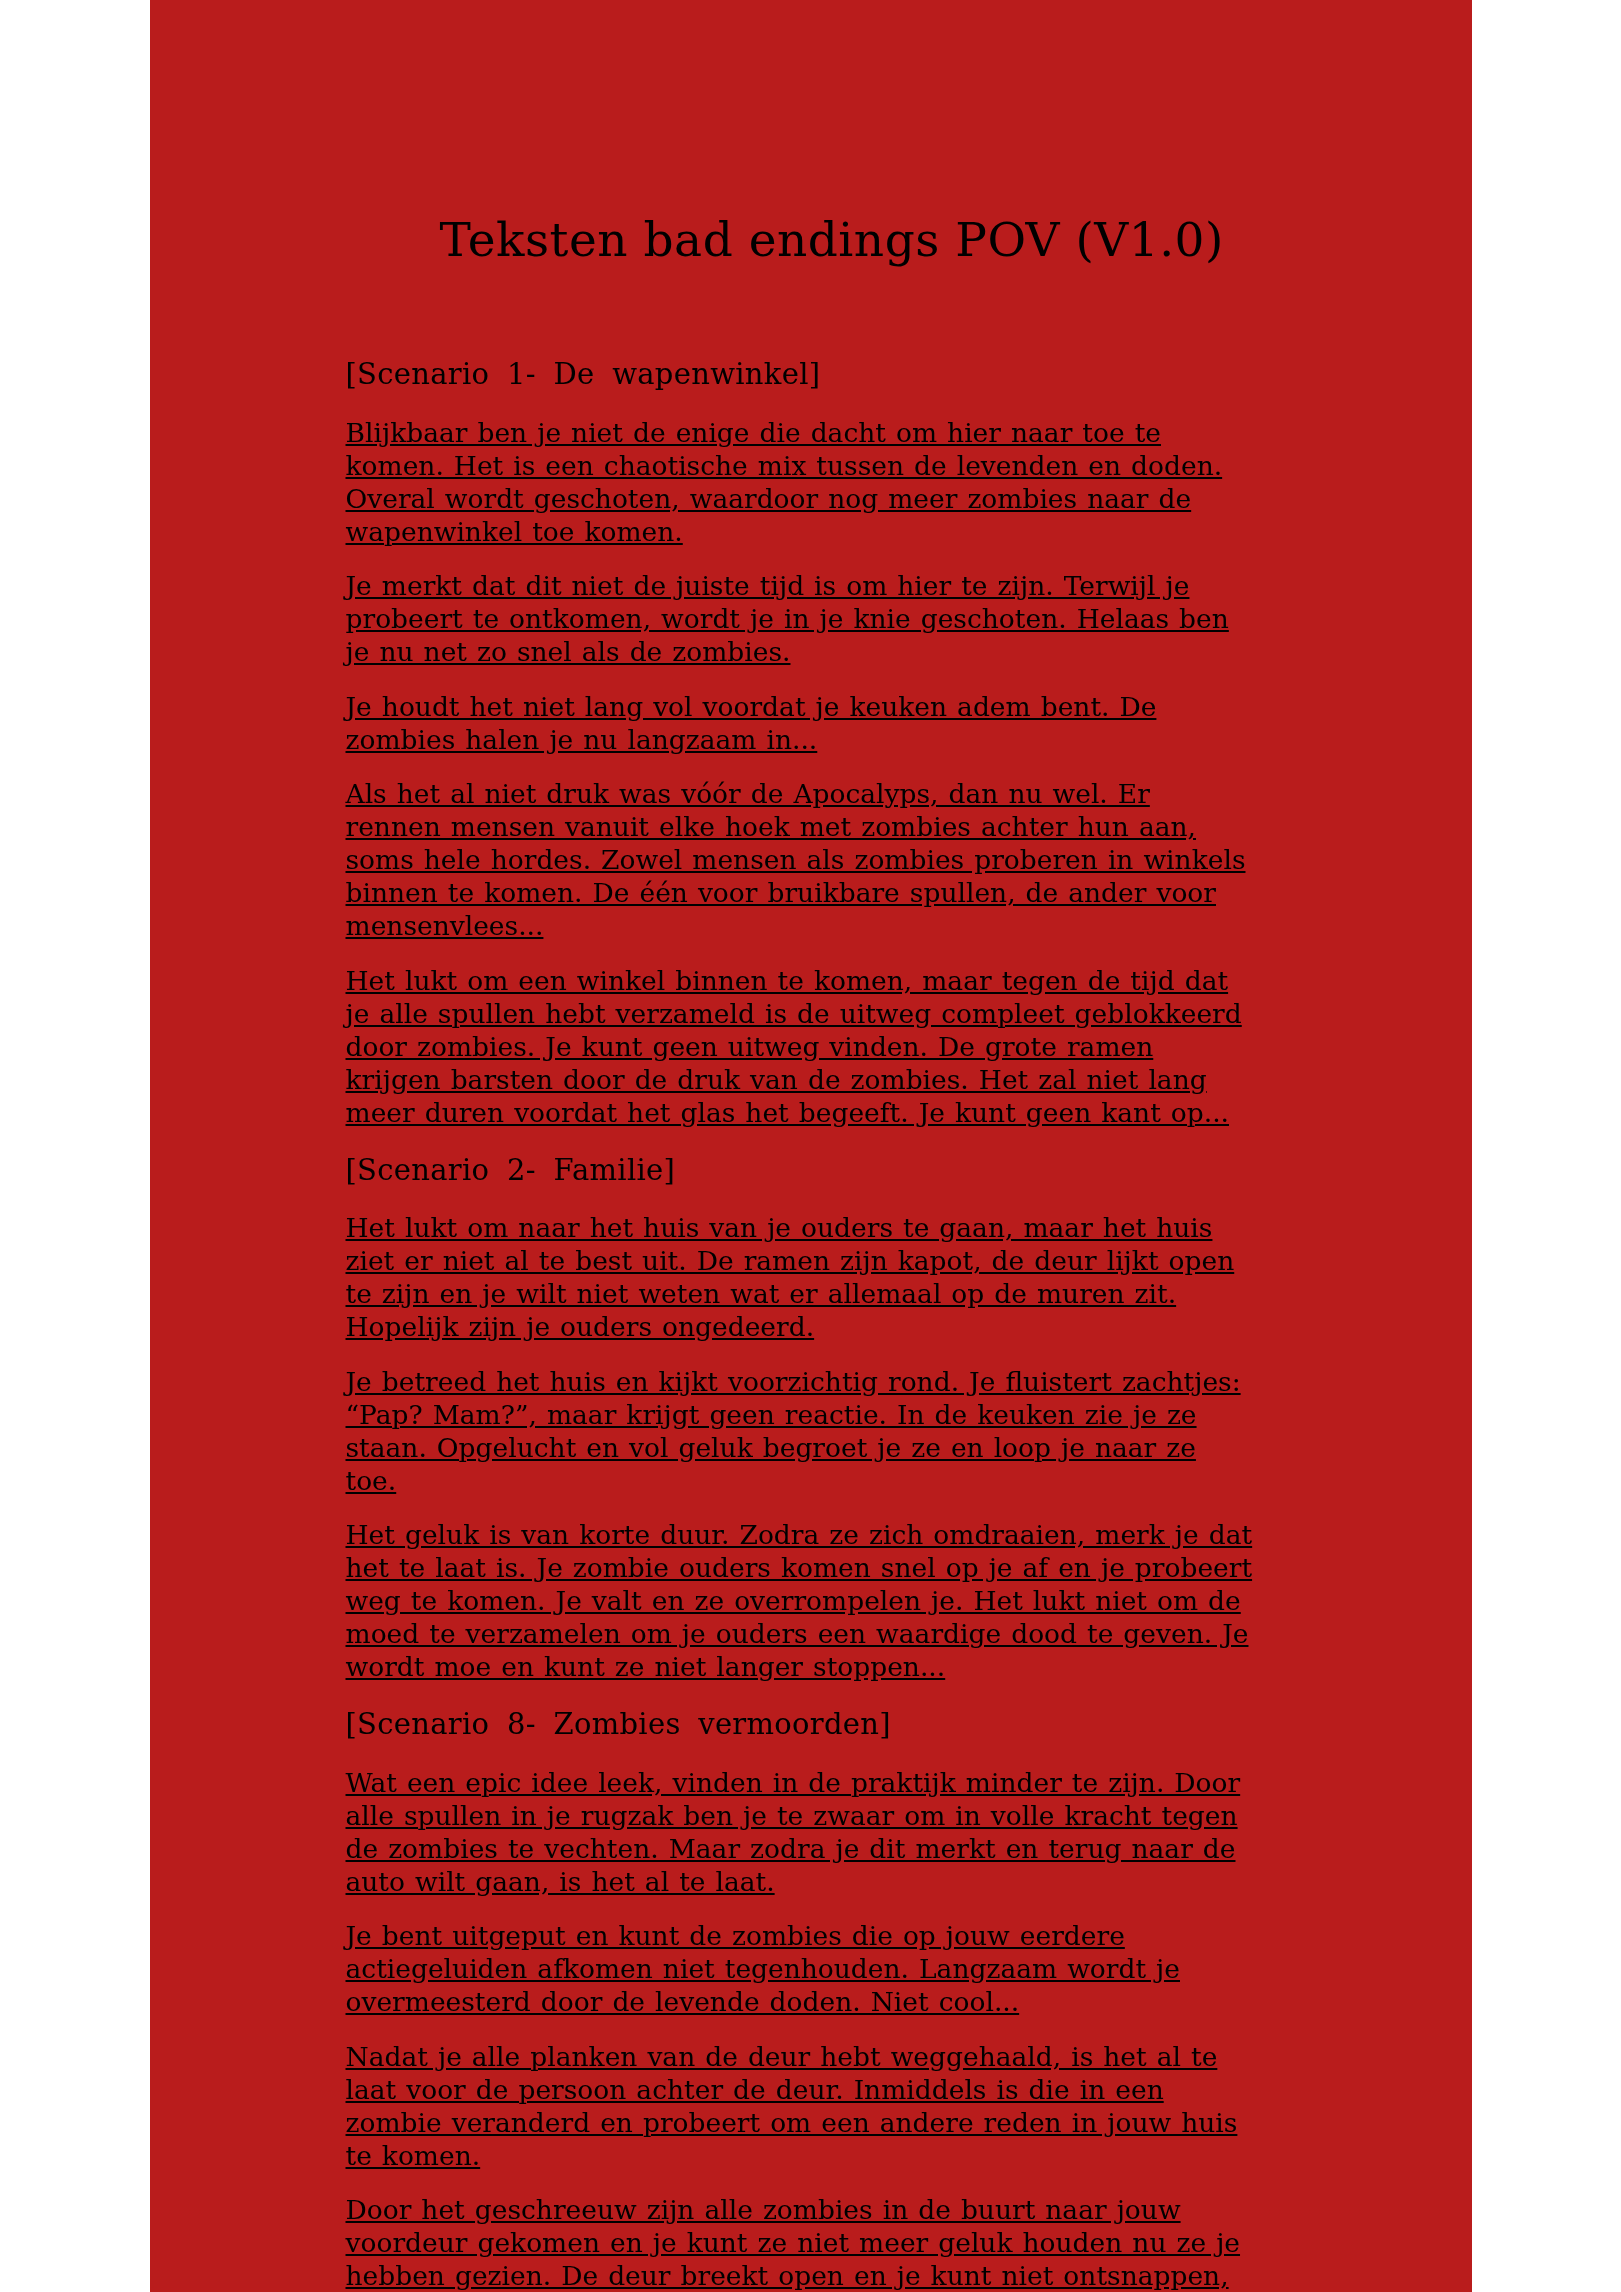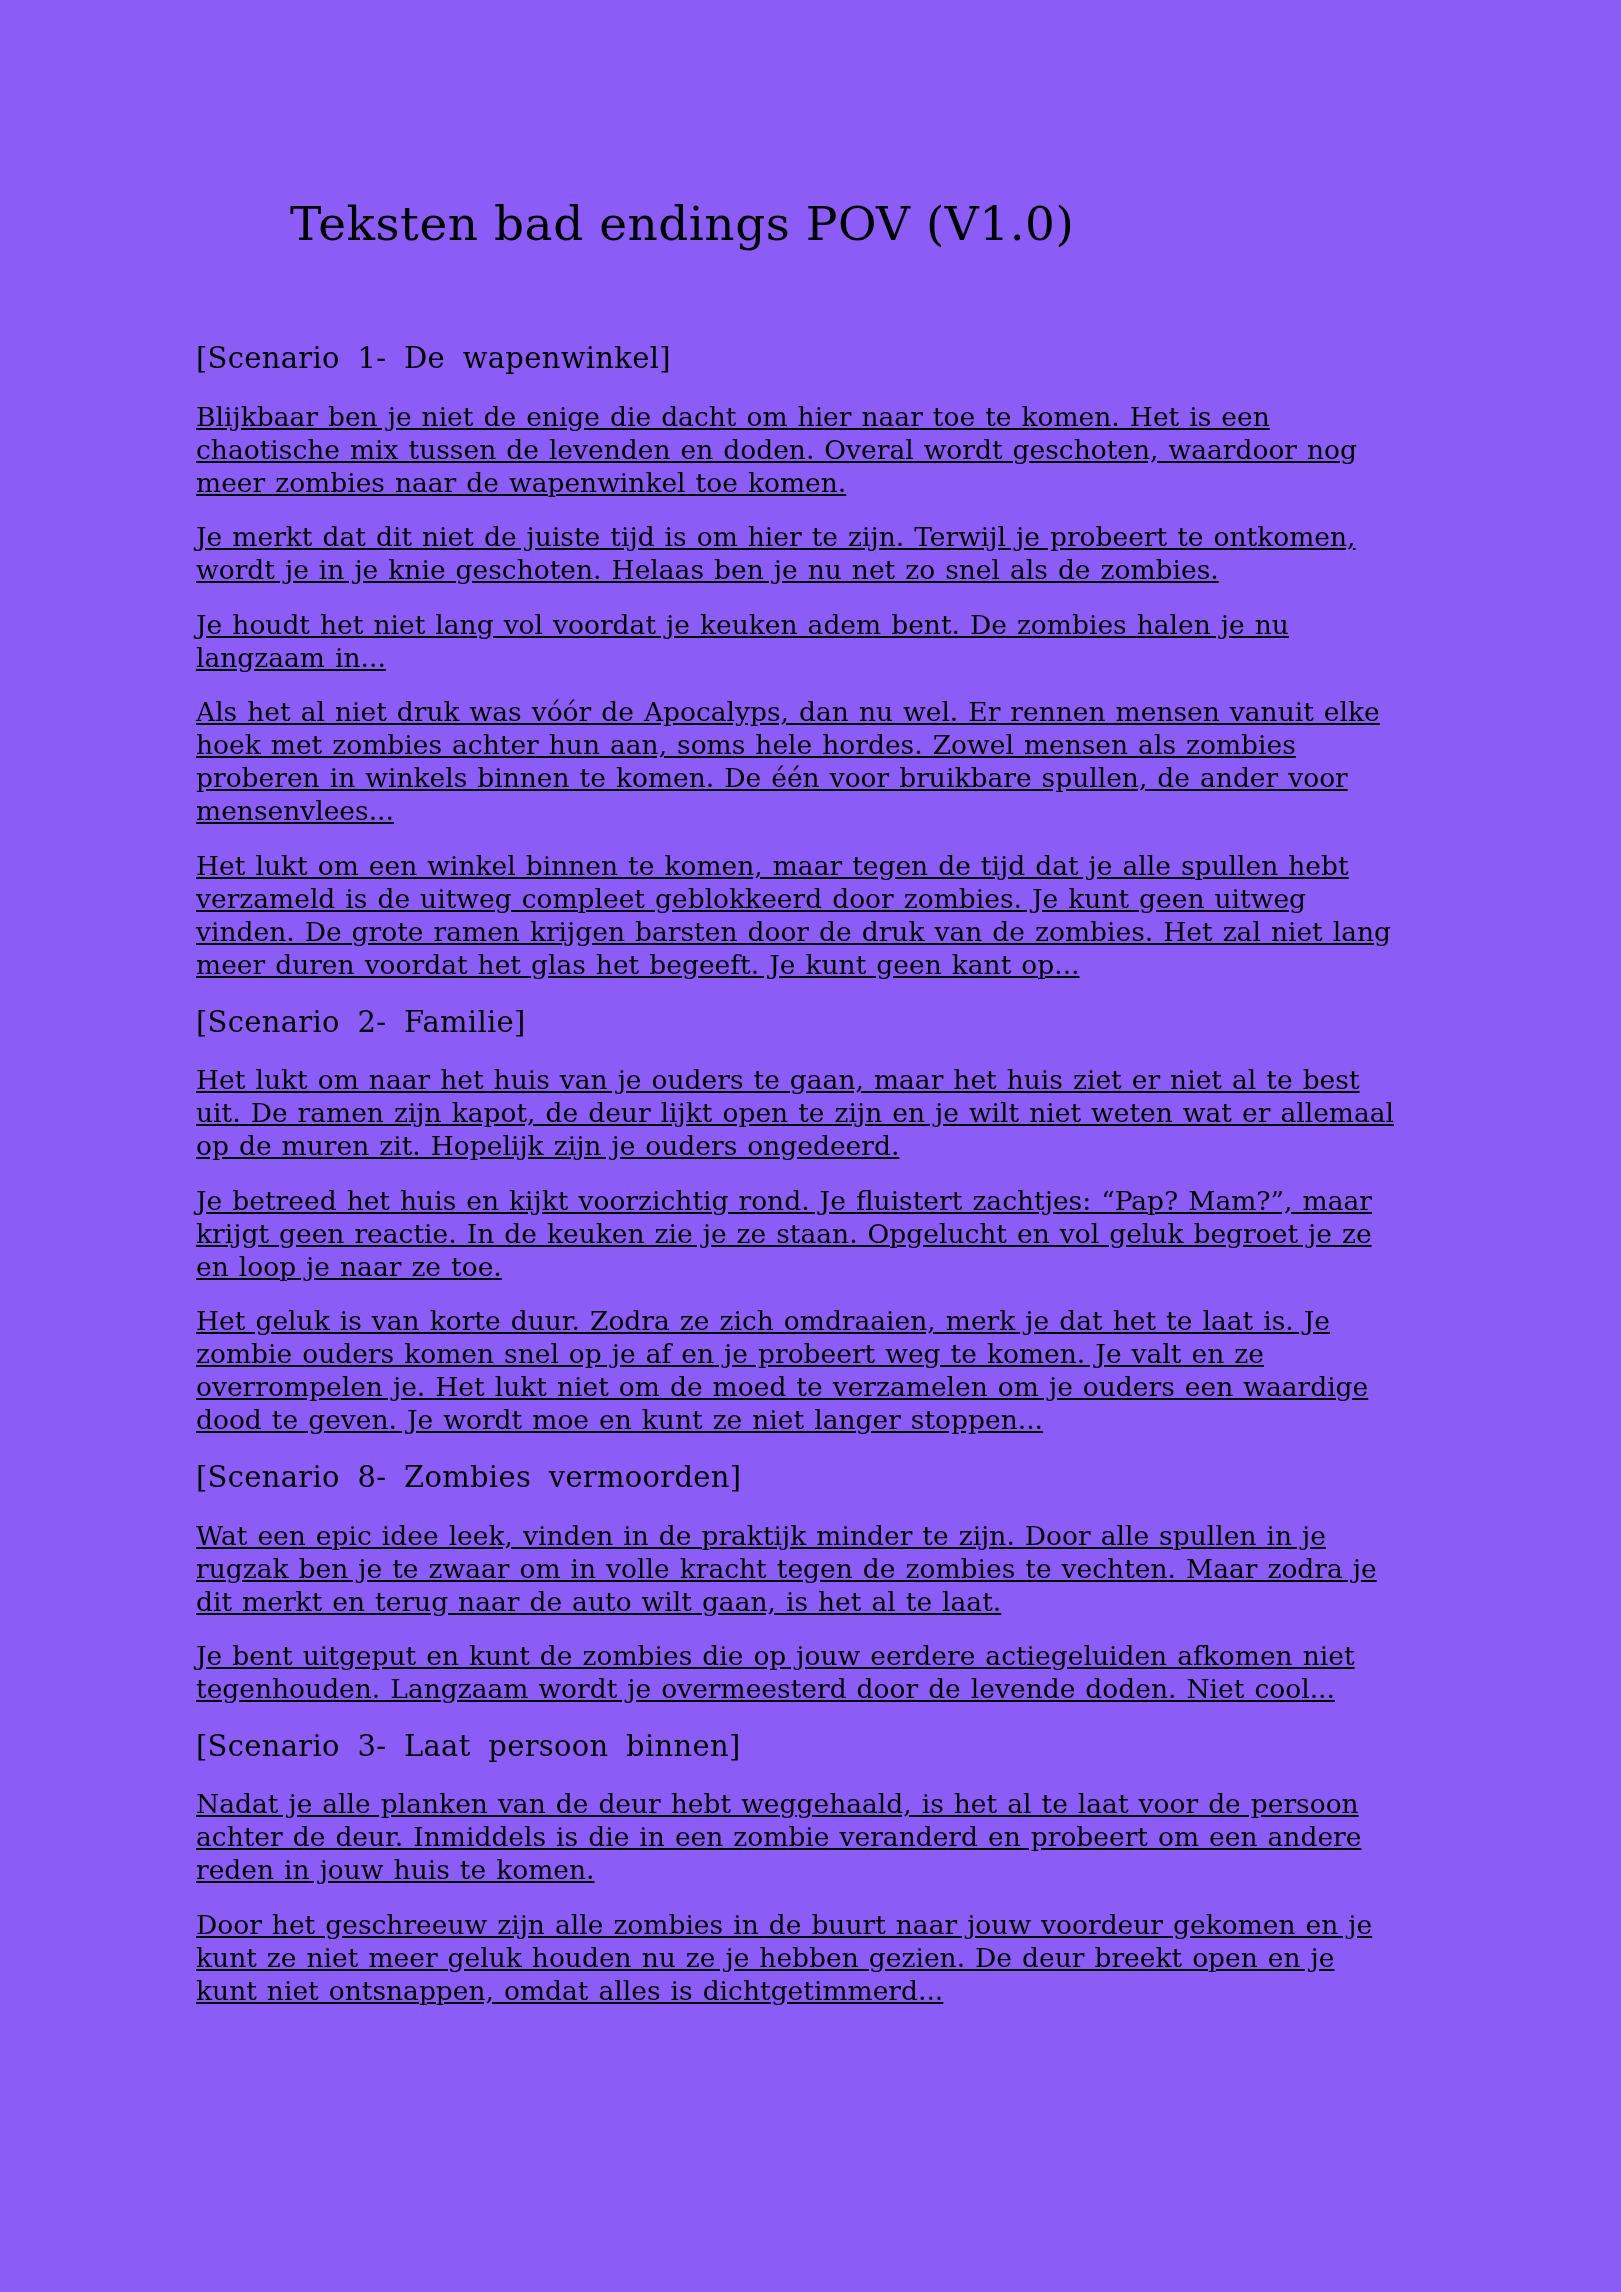--- a/index.html
+++ b/index.html
@@ -2,28 +2,28 @@
 <html><head>
 <meta charset="utf-8">
 <style>
   html, body {
     margin: 0;
     padding: 0;
     background: #ffffff;
   }
   .page {
     position: relative;
-    width: 1621px;
+    width: 1322px;
     height: 2293px;
     margin: 0 auto;
-    background: #8b5cf6;
+    background: #b91c1c;
     color: #000000;
     font-family: "DejaVu Serif", "Liberation Serif", serif;
     box-sizing: border-box;
-    padding: 0 218px 0 196px;
+    padding: 16px 218px 0 196px;
     overflow: hidden;
   }
   .doc-title {
     font-size: 47px;
     line-height: 55px;
     font-weight: 500;
     margin: 196px 0 88px 94px;
     letter-spacing: 0.5px;
     white-space: nowrap;
   }
@@ -71,19 +71,18 @@
     <p>Het geluk is van korte duur. Zodra ze zich omdraaien, merk je dat het te laat is. Je zombie ouders komen snel op je af en je probeert weg te komen. Je valt en ze overrompelen je. Het lukt niet om de moed te verzamelen om je ouders een waardige dood te geven. Je wordt moe en kunt ze niet langer stoppen...</p>
   </section>
 
   <section class="scenario">
     <h2>[Scenario 8- Zombies vermoorden]</h2>
     <p>Wat een epic idee leek, vinden in de praktijk minder te zijn. Door alle spullen in je rugzak ben je te zwaar om in volle kracht tegen de zombies te vechten. Maar zodra je dit merkt en terug naar de auto wilt gaan, is het al te laat.</p>
     <p>Je bent uitgeput en kunt de zombies die op jouw eerdere actiegeluiden afkomen niet tegenhouden. Langzaam wordt je overmeesterd door de levende doden. Niet cool...</p>
   </section>
 
   <section class="scenario">
-    <h2>[Scenario 3- Laat persoon binnen]</h2>
     <p>Nadat je alle planken van de deur hebt weggehaald, is het al te laat voor de persoon achter de deur. Inmiddels is die in een zombie veranderd en probeert om een andere reden in jouw huis te komen.</p>
     <p>Door het geschreeuw zijn alle zombies in de buurt naar jouw voordeur gekomen en je kunt ze niet meer geluk houden nu ze je hebben gezien. De deur breekt open en je kunt niet ontsnappen, omdat alles is dichtgetimmerd...</p>
   </section>
 
 </div>
 
 
 </body></html>

